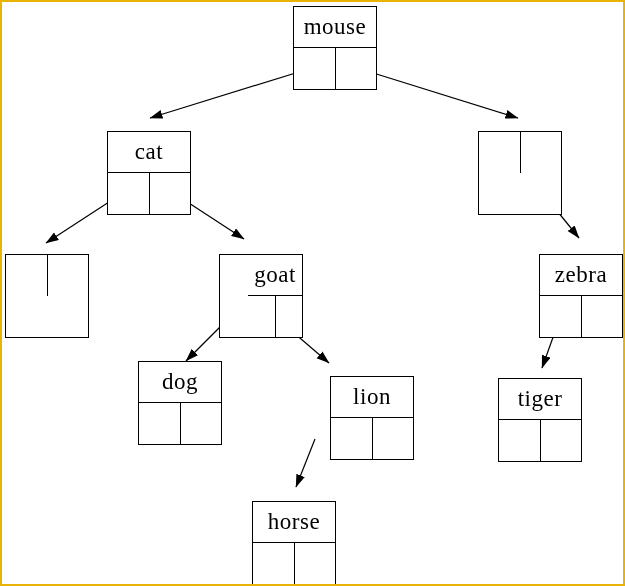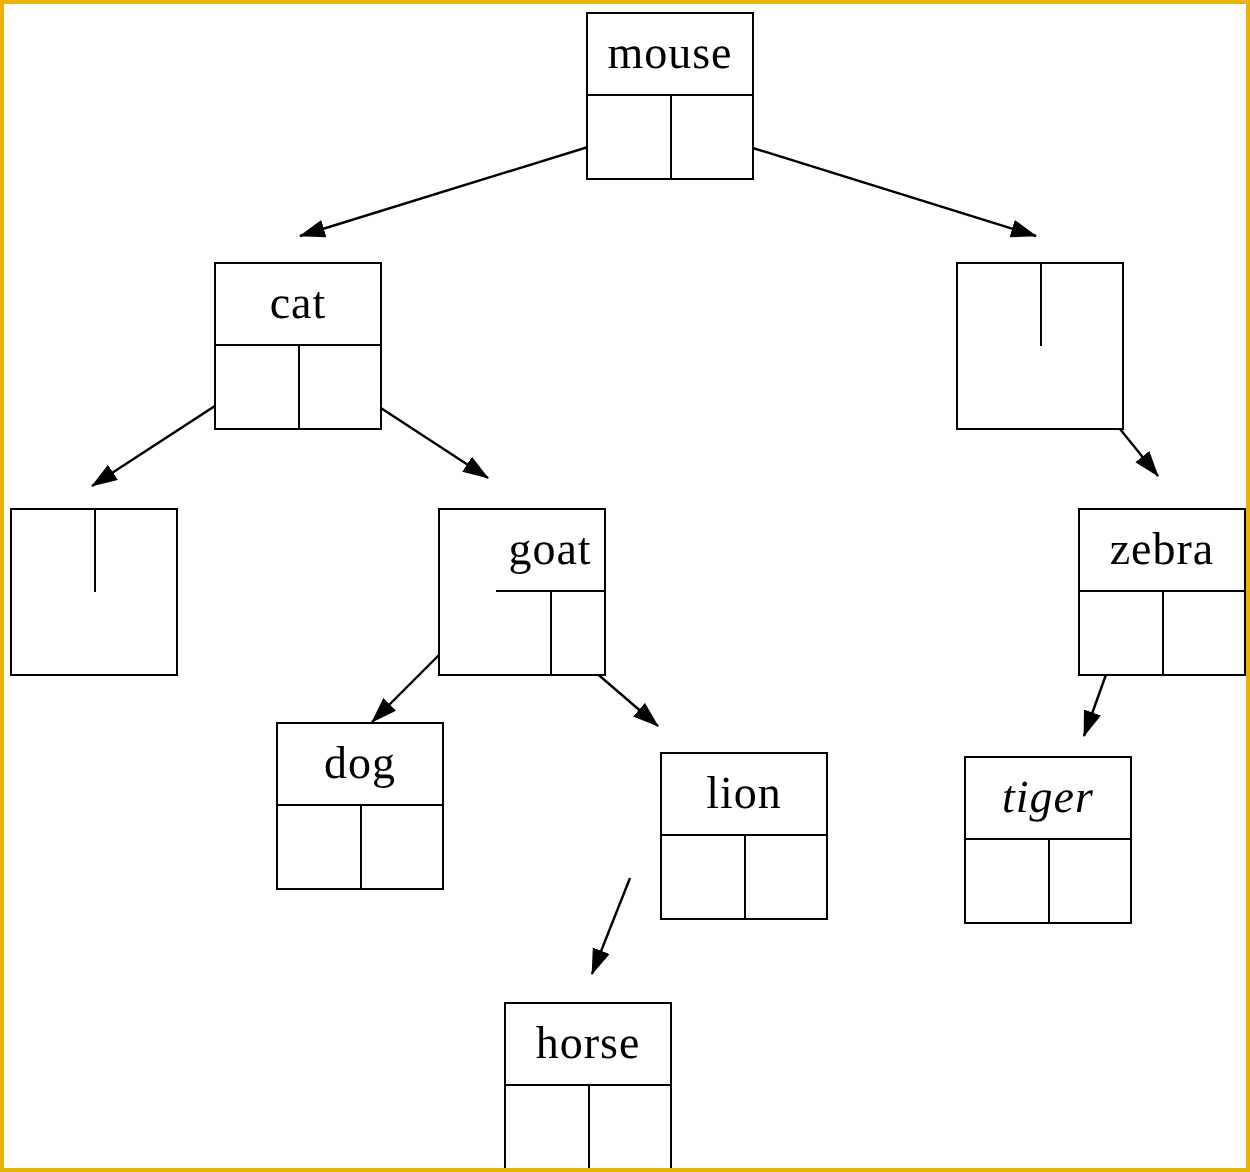--- a/index.html
+++ b/index.html
@@ -133,21 +133,21 @@
   </div>
 
   <div class="node" style="left:291px; top:374px;margin-left:37px;">
     <div class="node-label">lion</div>
     <div class="node-cells">
       <div class="cell left"></div>
       <div class="cell right"></div>
     </div>
   </div>
 
-  <div class="node" style="left:480px; top:376px;font-style:italic;">
+  <div class="node" style="left:496px; top:376px;">
     <div class="node-label">tiger</div>
     <div class="node-cells">
       <div class="cell left"></div>
       <div class="cell right"></div>
     </div>
   </div>
 
   <div class="node" style="left:250px; top:499px;">
     <div class="node-label">horse</div>
     <div class="node-cells">

